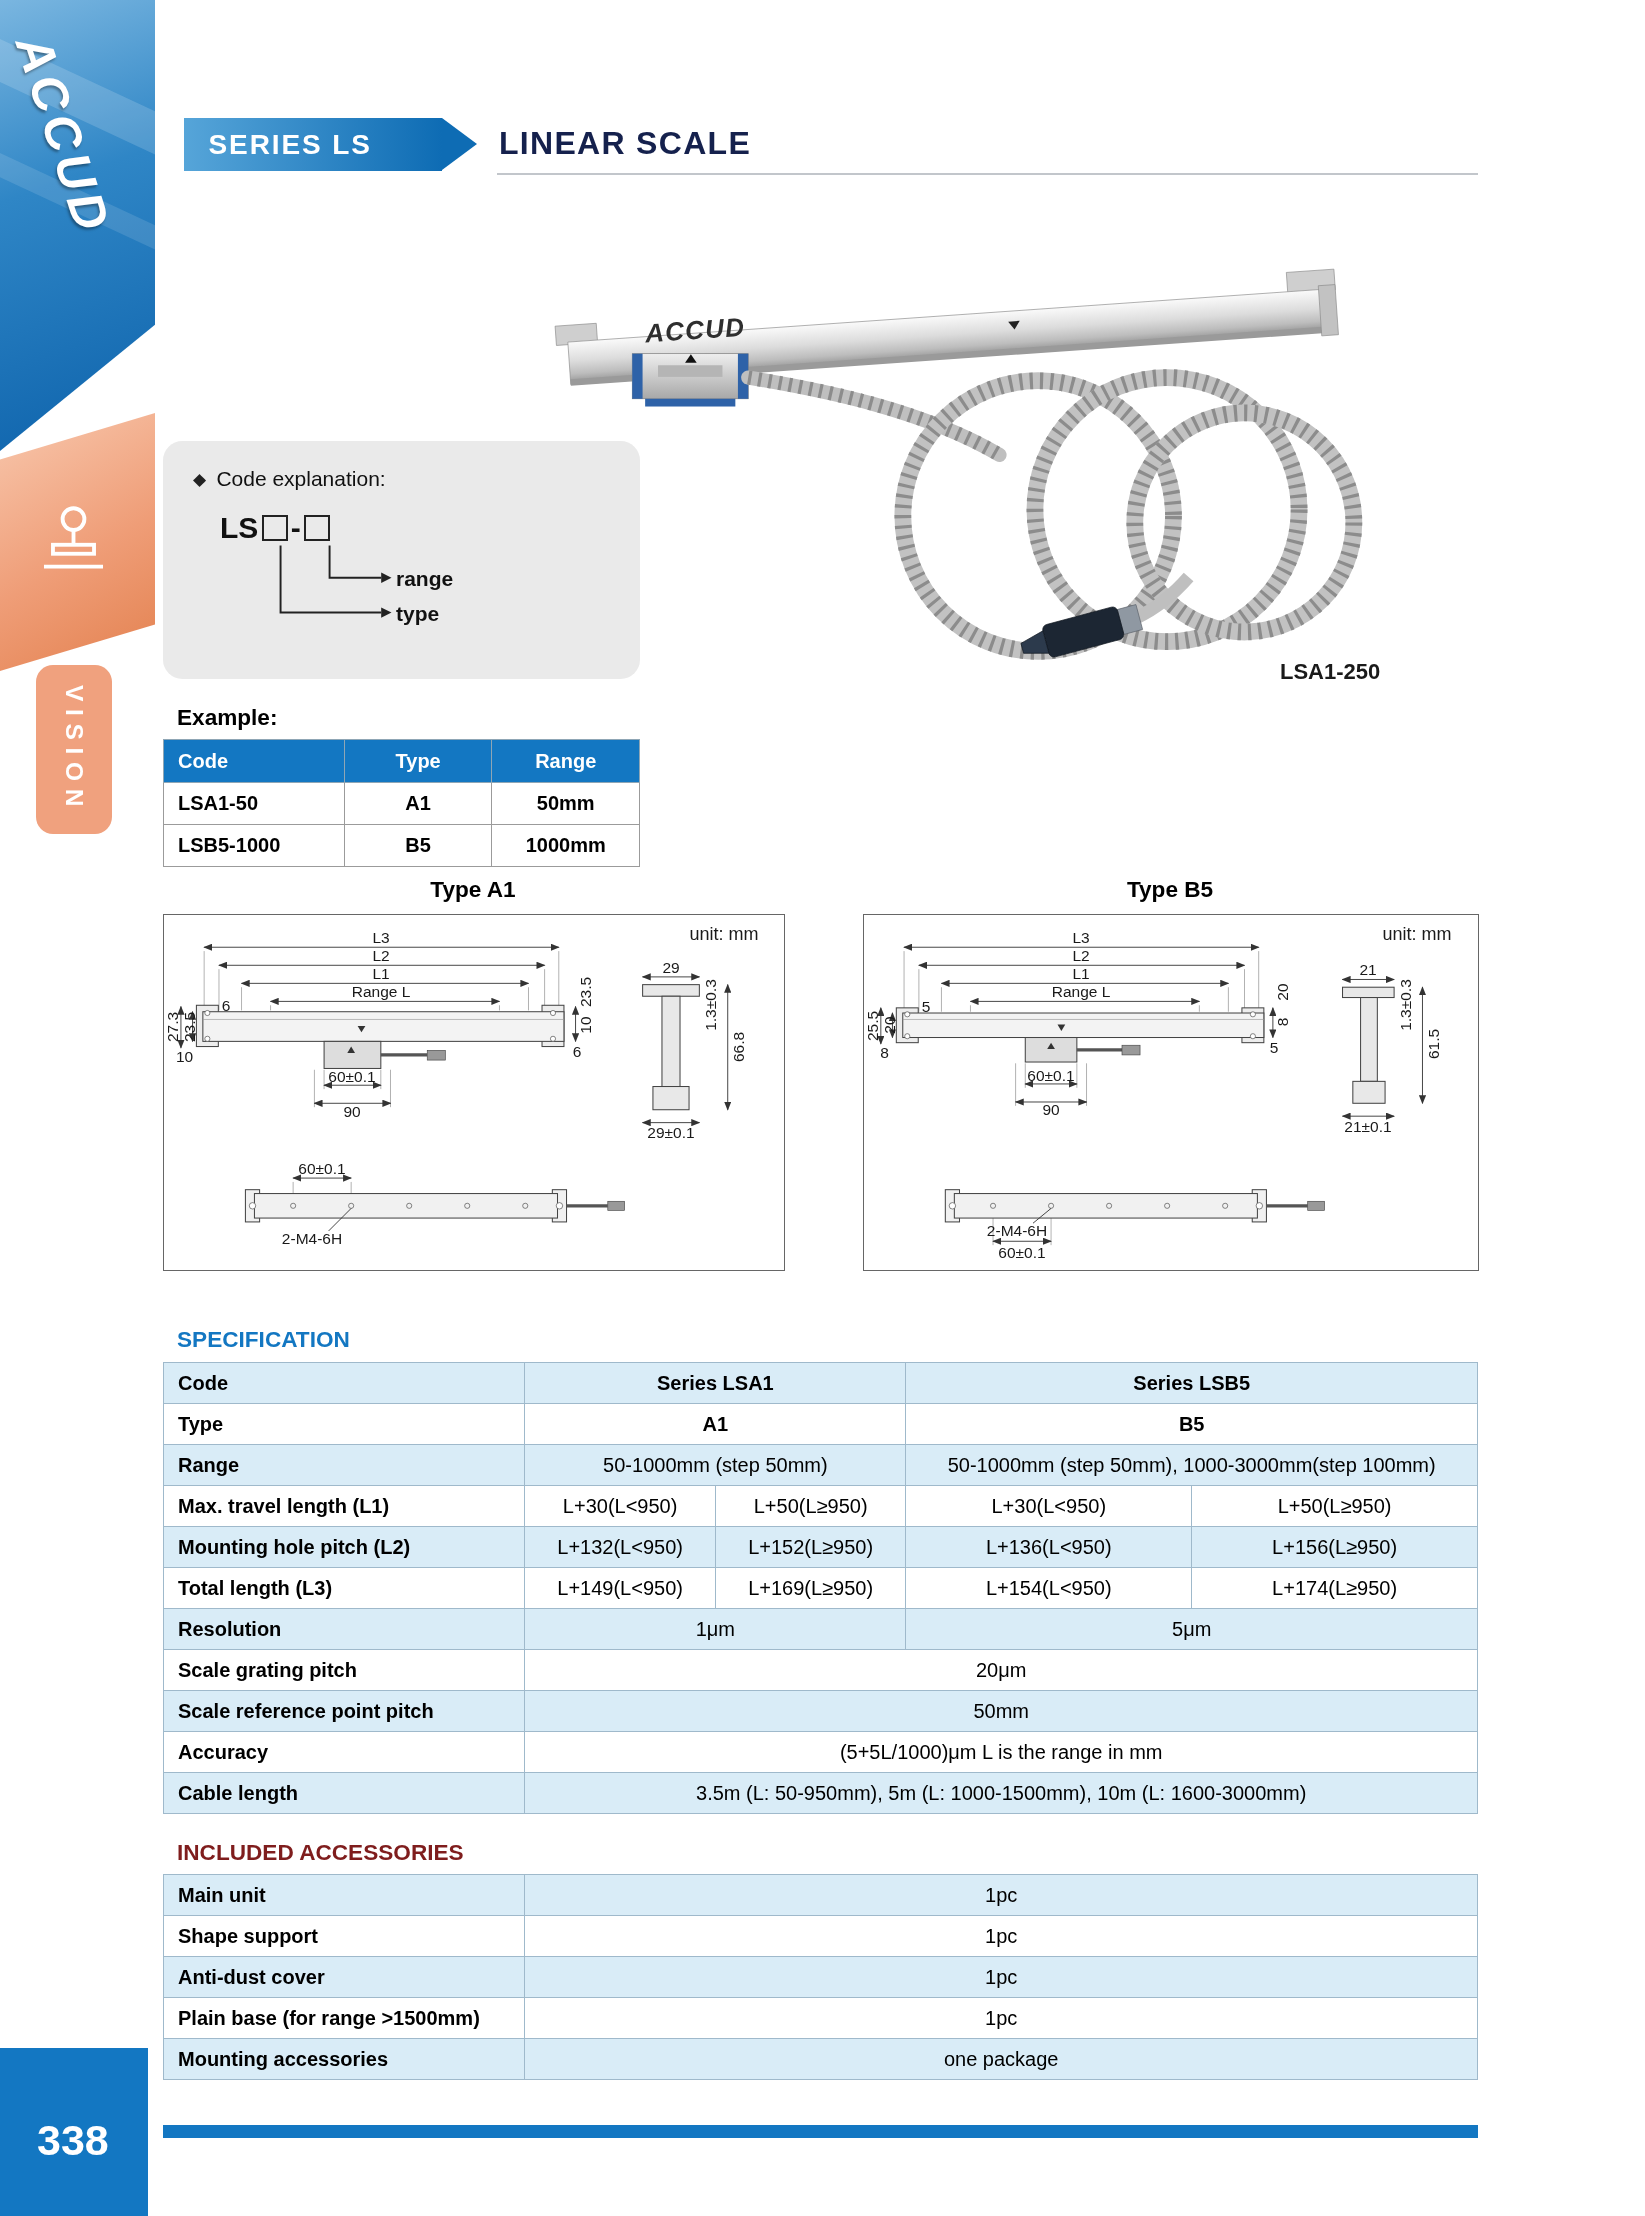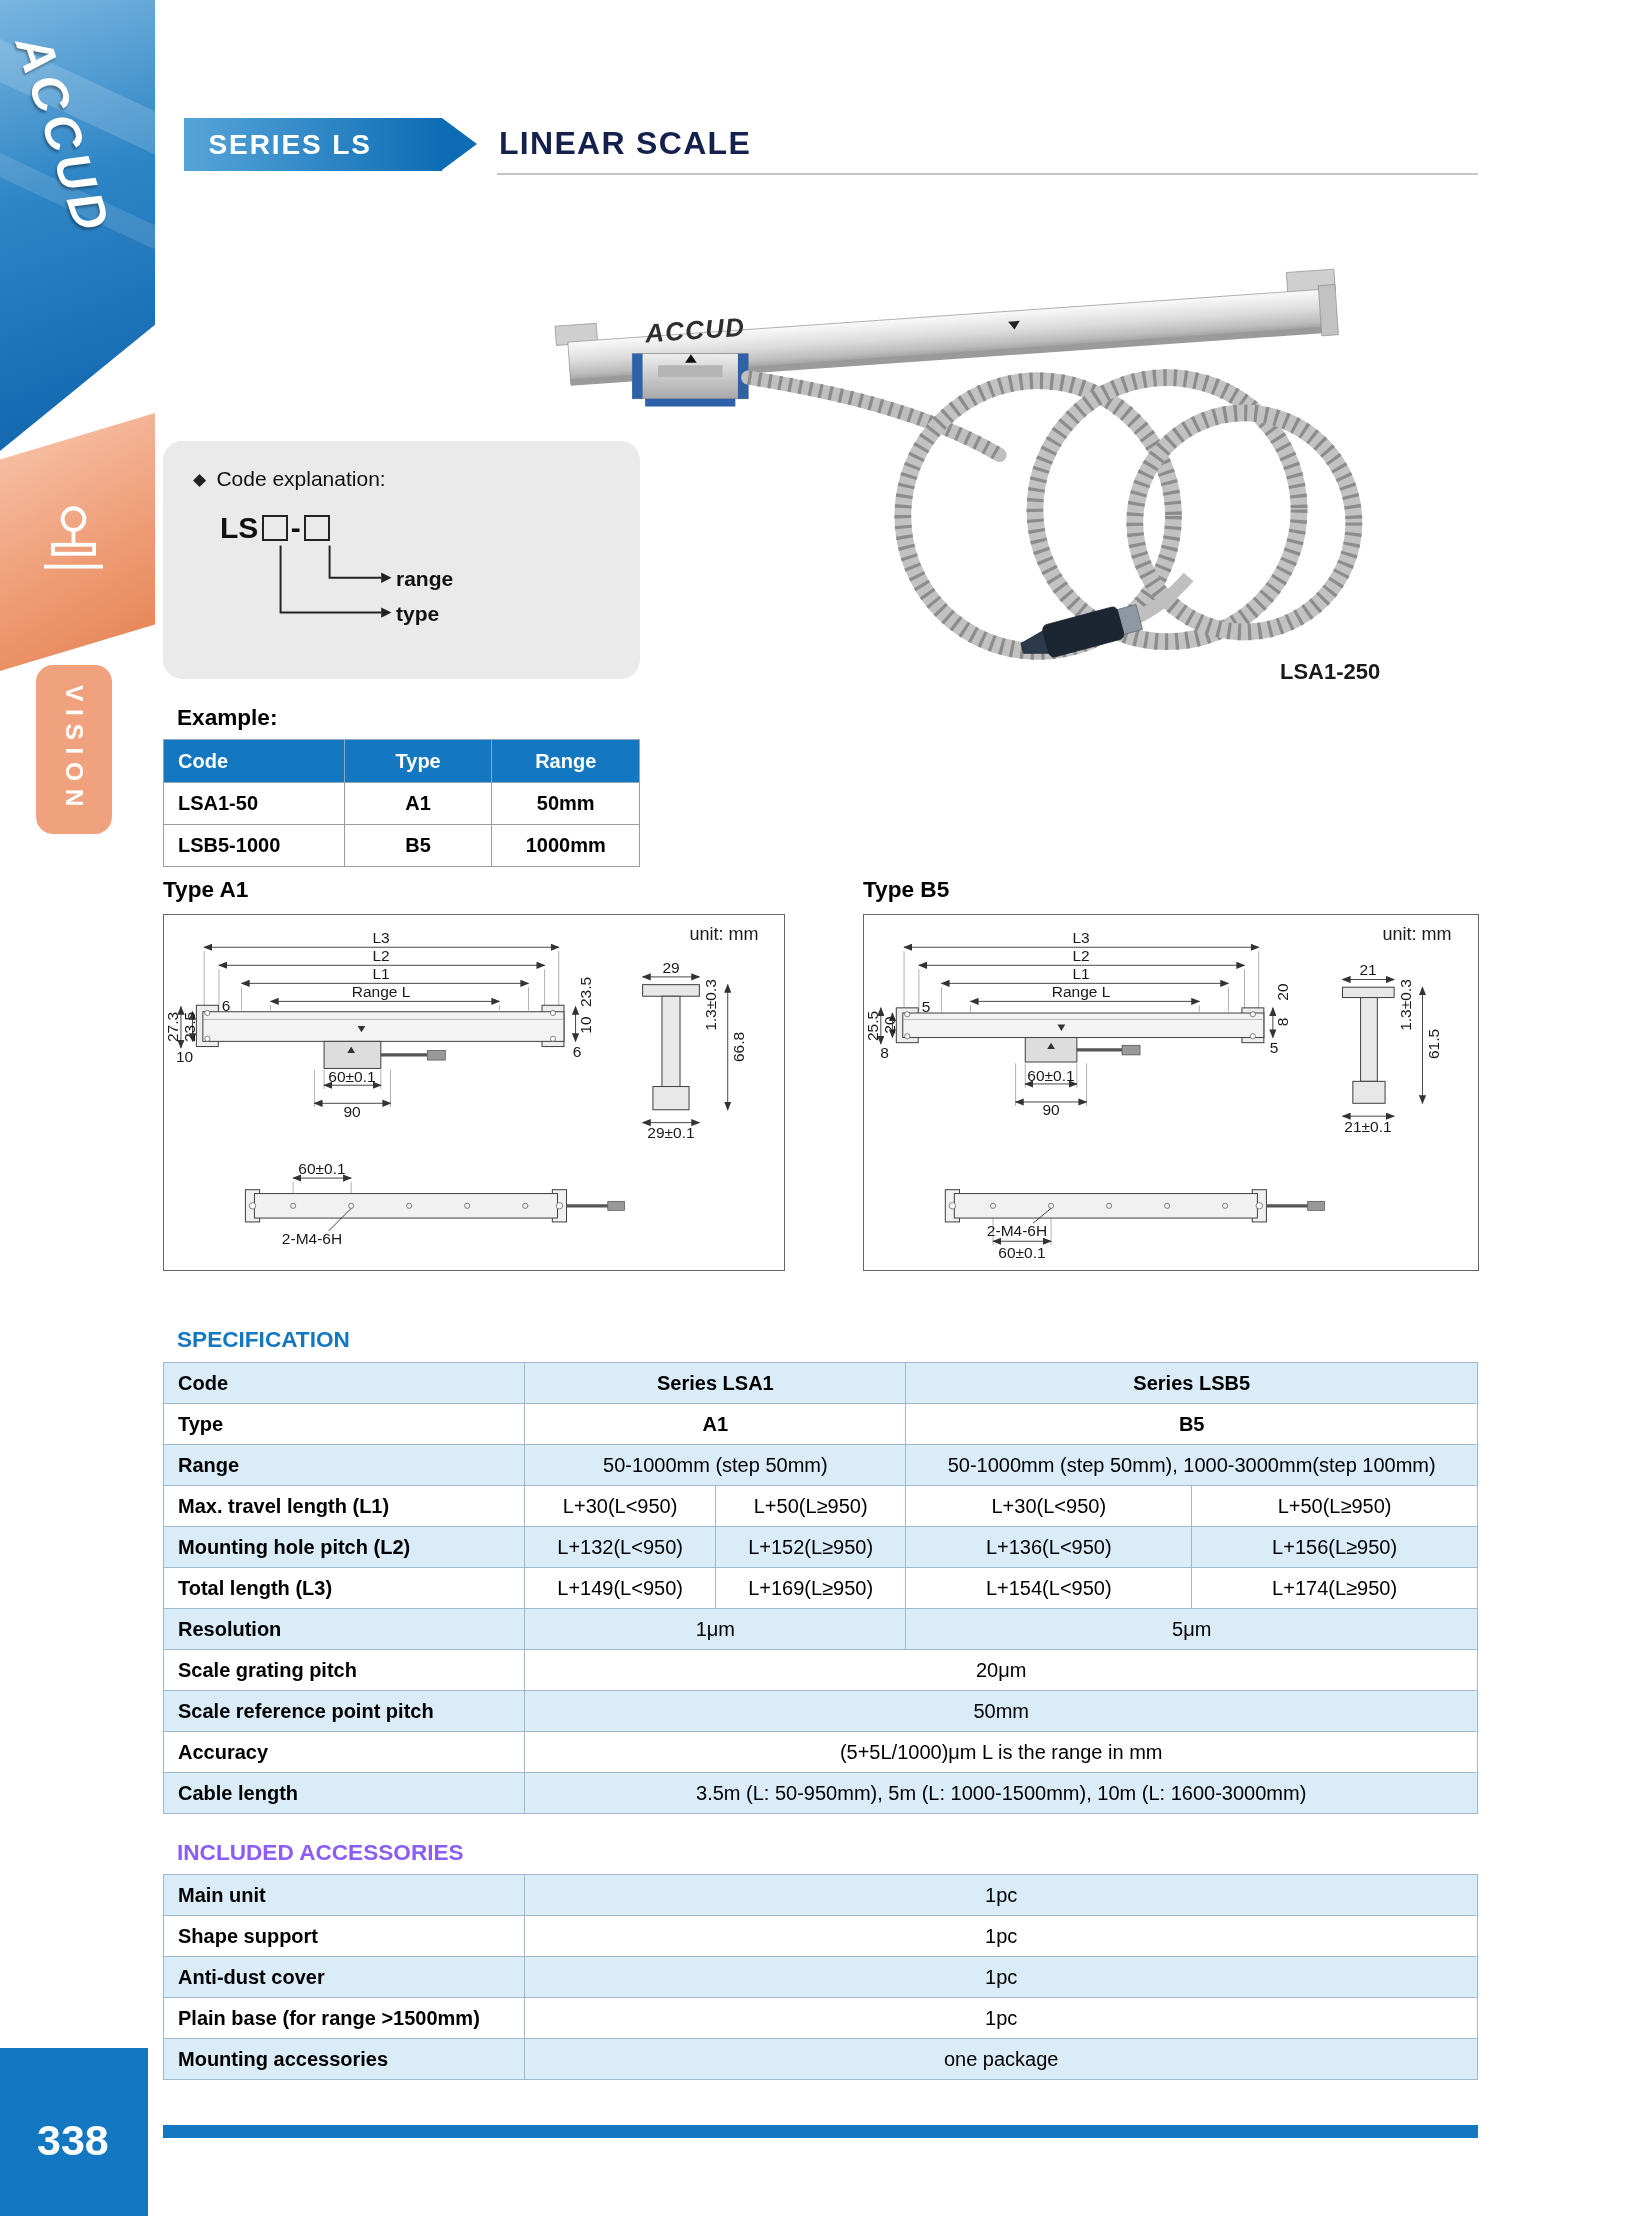--- a/index.html
+++ b/index.html
@@ -58,21 +58,21 @@
   .code-type{left:233px;top:161px;}
 
   
   .example-title{position:absolute;left:177px;top:705px;font-size:22.6px;font-weight:bold;}
   .example-table{position:absolute;left:163px;top:739px;width:477px;border-collapse:collapse;font-size:20px;}
   .example-table th{background:#1377c2;color:#fff;font-weight:bold;height:40px;border:0.6px solid #8fa6b5;}
   .example-table td{height:39px;font-weight:bold;border:0.6px solid #9b9b9b;background:#fff;text-align:center;margin-top:44px;}
   .example-table th:first-child,.example-table td:first-child{text-align:left;padding-left:14px;}
 
   
-  .type-title{position:absolute;top:877px;font-size:22.6px;font-weight:bold;text-align:left;}
+  .type-title{position:absolute;top:877px;font-size:22.6px;font-weight:bold;text-align:center;}
   .type-title.a1{left:163px;width:620px;}
   .type-title.b5{left:863px;width:614px;}
   .draw-box{position:absolute;top:914px;height:355px;border:1.3px solid #666;background:#fff;overflow:hidden;}
   .draw-box.a1{left:163px;width:620px;}
   .draw-box.b5{left:863px;width:614px;}
   .draw-box svg{position:absolute;left:0;top:0;}
   .dim{position:absolute;font-size:15.5px;color:#1a1a1a;white-space:nowrap;transform:translate(-50%,-50%);}
   .dim.rot{transform:translate(-50%,-50%) rotate(-90deg);}
   .dim.unit{font-size:18px;}
 
@@ -80,21 +80,21 @@
   .spec-title{position:absolute;left:177px;top:1327px;font-size:22.6px;font-weight:bold;color:#1377c2;}
   .spec-table{position:absolute;left:163px;top:1362px;width:1315px;border-collapse:collapse;font-size:20px;}
   .spec-table th,.spec-table td{border:0.6px solid #9fb9cb;height:38px;}
   .spec-table th{text-align:left;padding-left:14px;font-weight:bold;}
   .spec-table td{text-align:center;font-weight:normal;padding:0 5.2px;}
   .spec-table td.b{font-weight:bold;}
   .spec-table tbody tr:nth-child(odd){background:#d9ecf7;}
   .spec-table tbody tr:nth-child(even){background:#fff;}
 
   
-  .acc-title{position:absolute;left:177px;top:1840px;font-size:22.6px;font-weight:bold;color:#8b5cf6;}
+  .acc-title{position:absolute;left:177px;top:1840px;font-size:22.6px;font-weight:bold;color:#7f1d1d;}
   .acc-table{position:absolute;left:163px;top:1874px;width:1315px;border-collapse:collapse;font-size:20px;}
   .acc-table th,.acc-table td{border:0.6px solid #9fb9cb;height:38px;}
   .acc-table th{text-align:left;padding-left:14px;font-weight:bold;margin-top:44px;}
   .acc-table td{text-align:center;}
   .acc-table tbody tr:nth-child(odd){background:#d9ecf7;}
   .acc-table tbody tr:nth-child(even){background:#fff;}
 
   .bottom-bar{position:absolute;left:163px;top:2125px;width:1315px;height:13px;background:#1377c2;}
 </style>
 </head>

